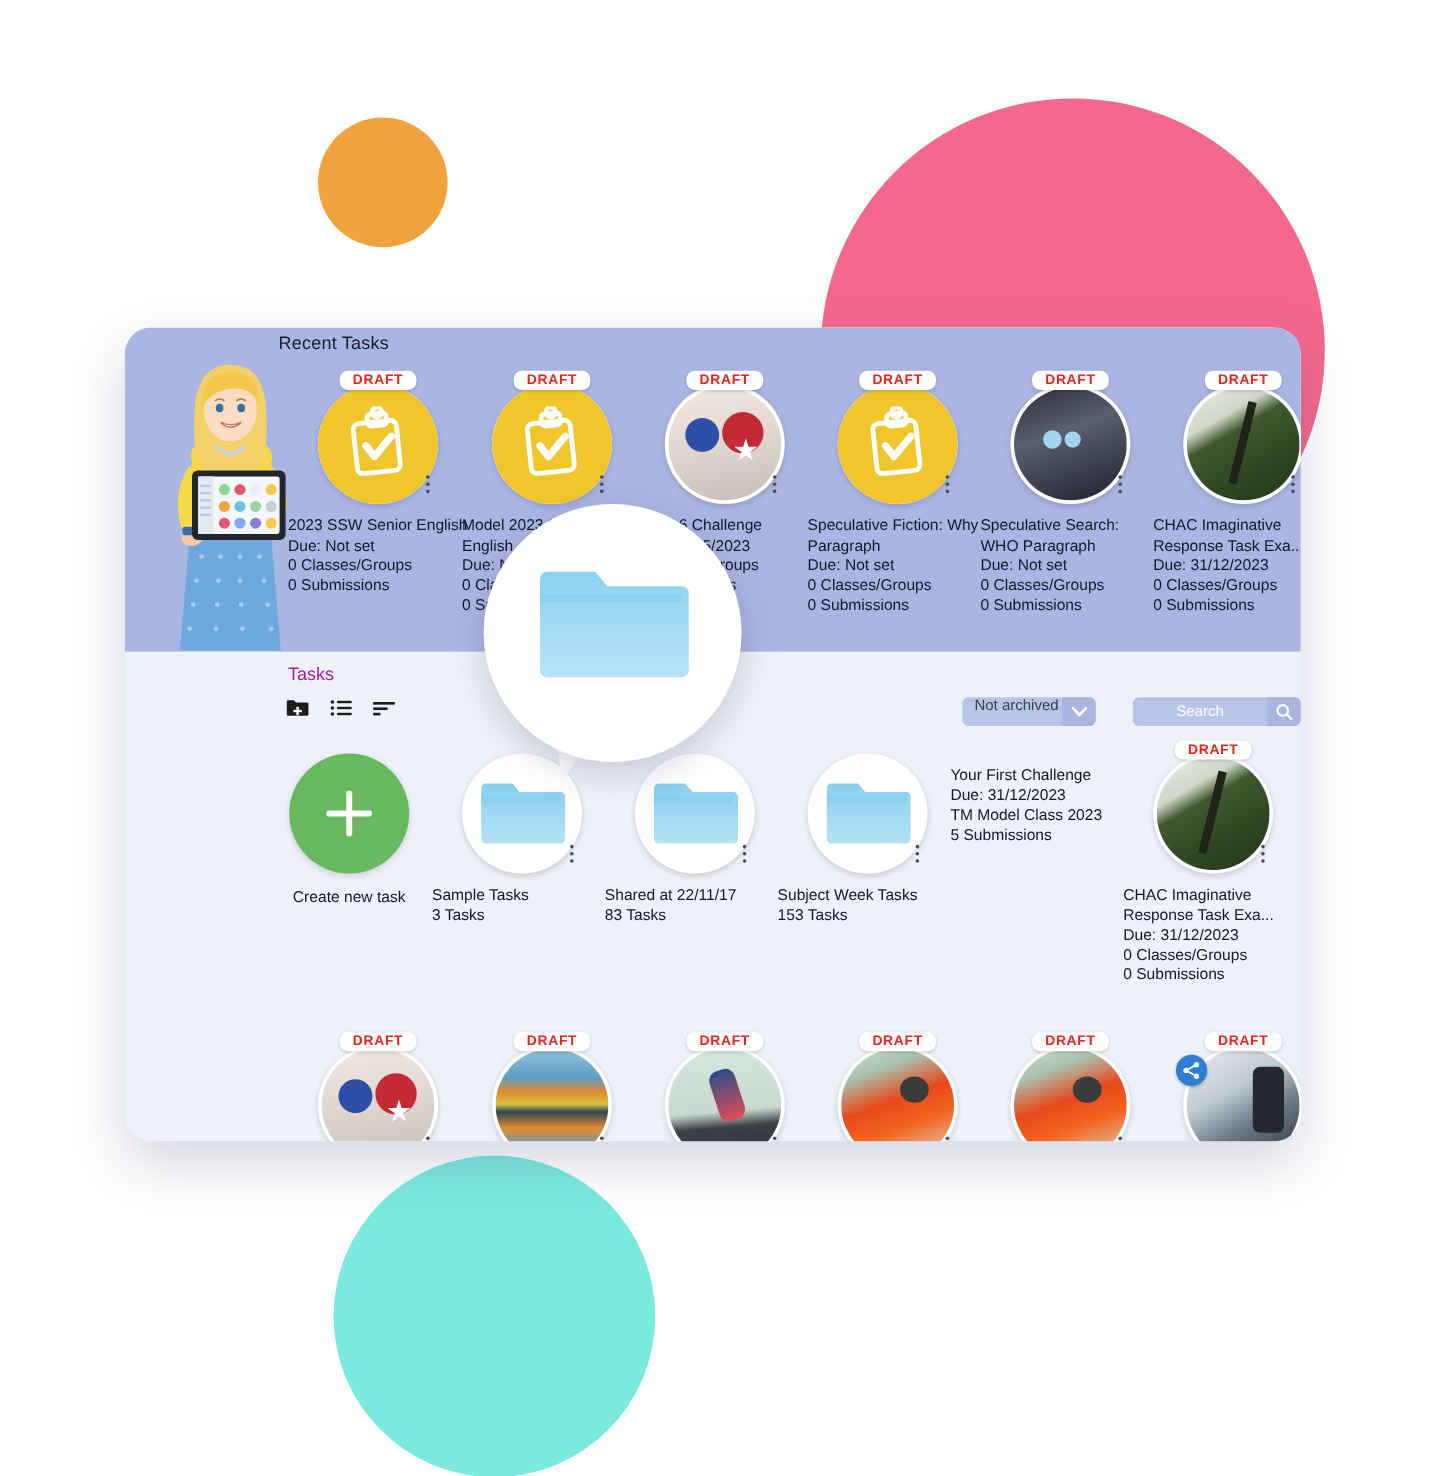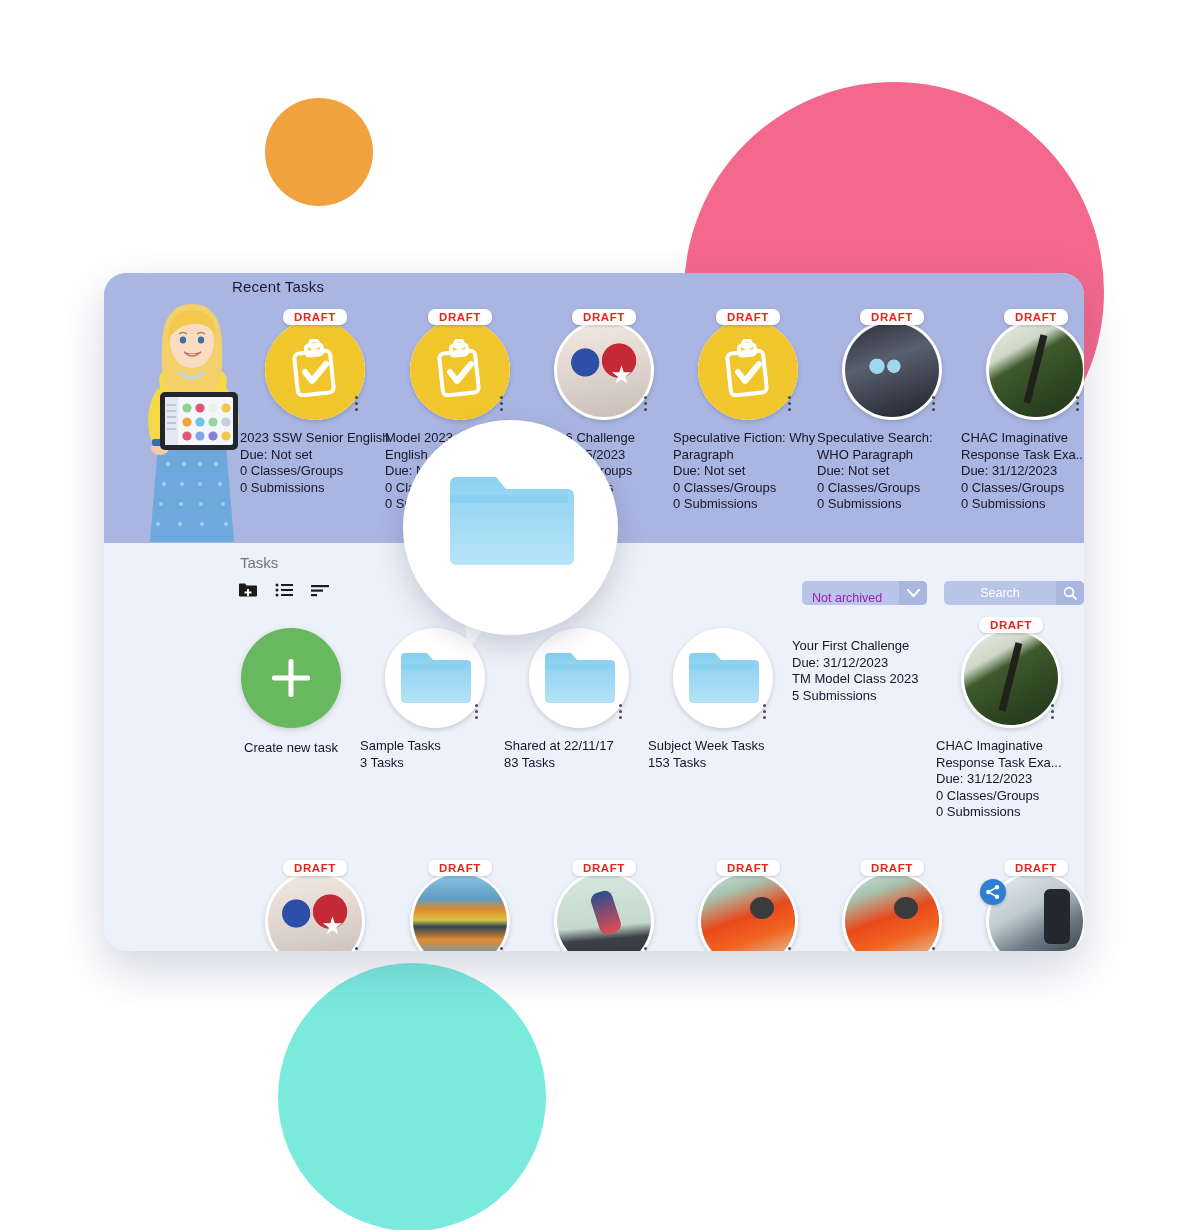--- a/index.html
+++ b/index.html
@@ -101,28 +101,28 @@
   .ph-rescue{background:
       linear-gradient(160deg,#CFE0D3 0%,#A8C3B0 22%,#E8491C 46%,#F1651F 66%,#D8E3DA 100%);}
   .ph-rescue:after{content:"";position:absolute;left:52%;top:24%;width:24px;height:22px;border-radius:50%;
       background:#3b3b3b;}
   .ph-studio{background:
       linear-gradient(150deg,#E8EEF0 0%,#BFCBD2 38%,#6E7C86 62%,#2B3238 100%);}
   .ph-studio:after{content:"";position:absolute;right:14%;top:16%;width:26px;height:58%;
       background:#22282e;border-radius:6px;}
 
   
-  #tasks-title{position:absolute;left:136px;top:281px;font-size:15px;color:#737373;}
+  #tasks-title{position:absolute;left:136px;top:281px;font-size:15px;color:#a21caf;}
   #tasks-toolbar{position:absolute;left:134px;top:307px;display:flex;gap:16px;align-items:center;}
   .tool-ico{width:20px;height:20px;display:block;cursor:pointer;}
 
   #filter-select{
-    position:absolute;left:698px;top:308px;width:125px;height:24px;
-    background:#B9C5E8;border-radius:5px;color:#a21caf;font-size:12.5px;
-    display:flex;align-items:flex-end;padding-left:10px;box-sizing:border-box;
+    position:absolute;left:698px;top:308px;width:111px;height:24px;
+    background:#B9C5E8;border-radius:5px;color:#404040;font-size:12.5px;
+    display:flex;align-items:flex-start;padding-left:10px;box-sizing:border-box;
   }
   #filter-select .chev-box{
     position:absolute;right:0;top:0;width:28px;height:24px;background:#A8B6E0;
     border-radius:0 5px 5px 0;display:flex;align-items:center;justify-content:center;
   }
   #search-box{
     position:absolute;left:840px;top:308px;width:140px;height:24px;
     background:#B9C5E8;border-radius:5px;
   }
   #search-box .ph-txt{

